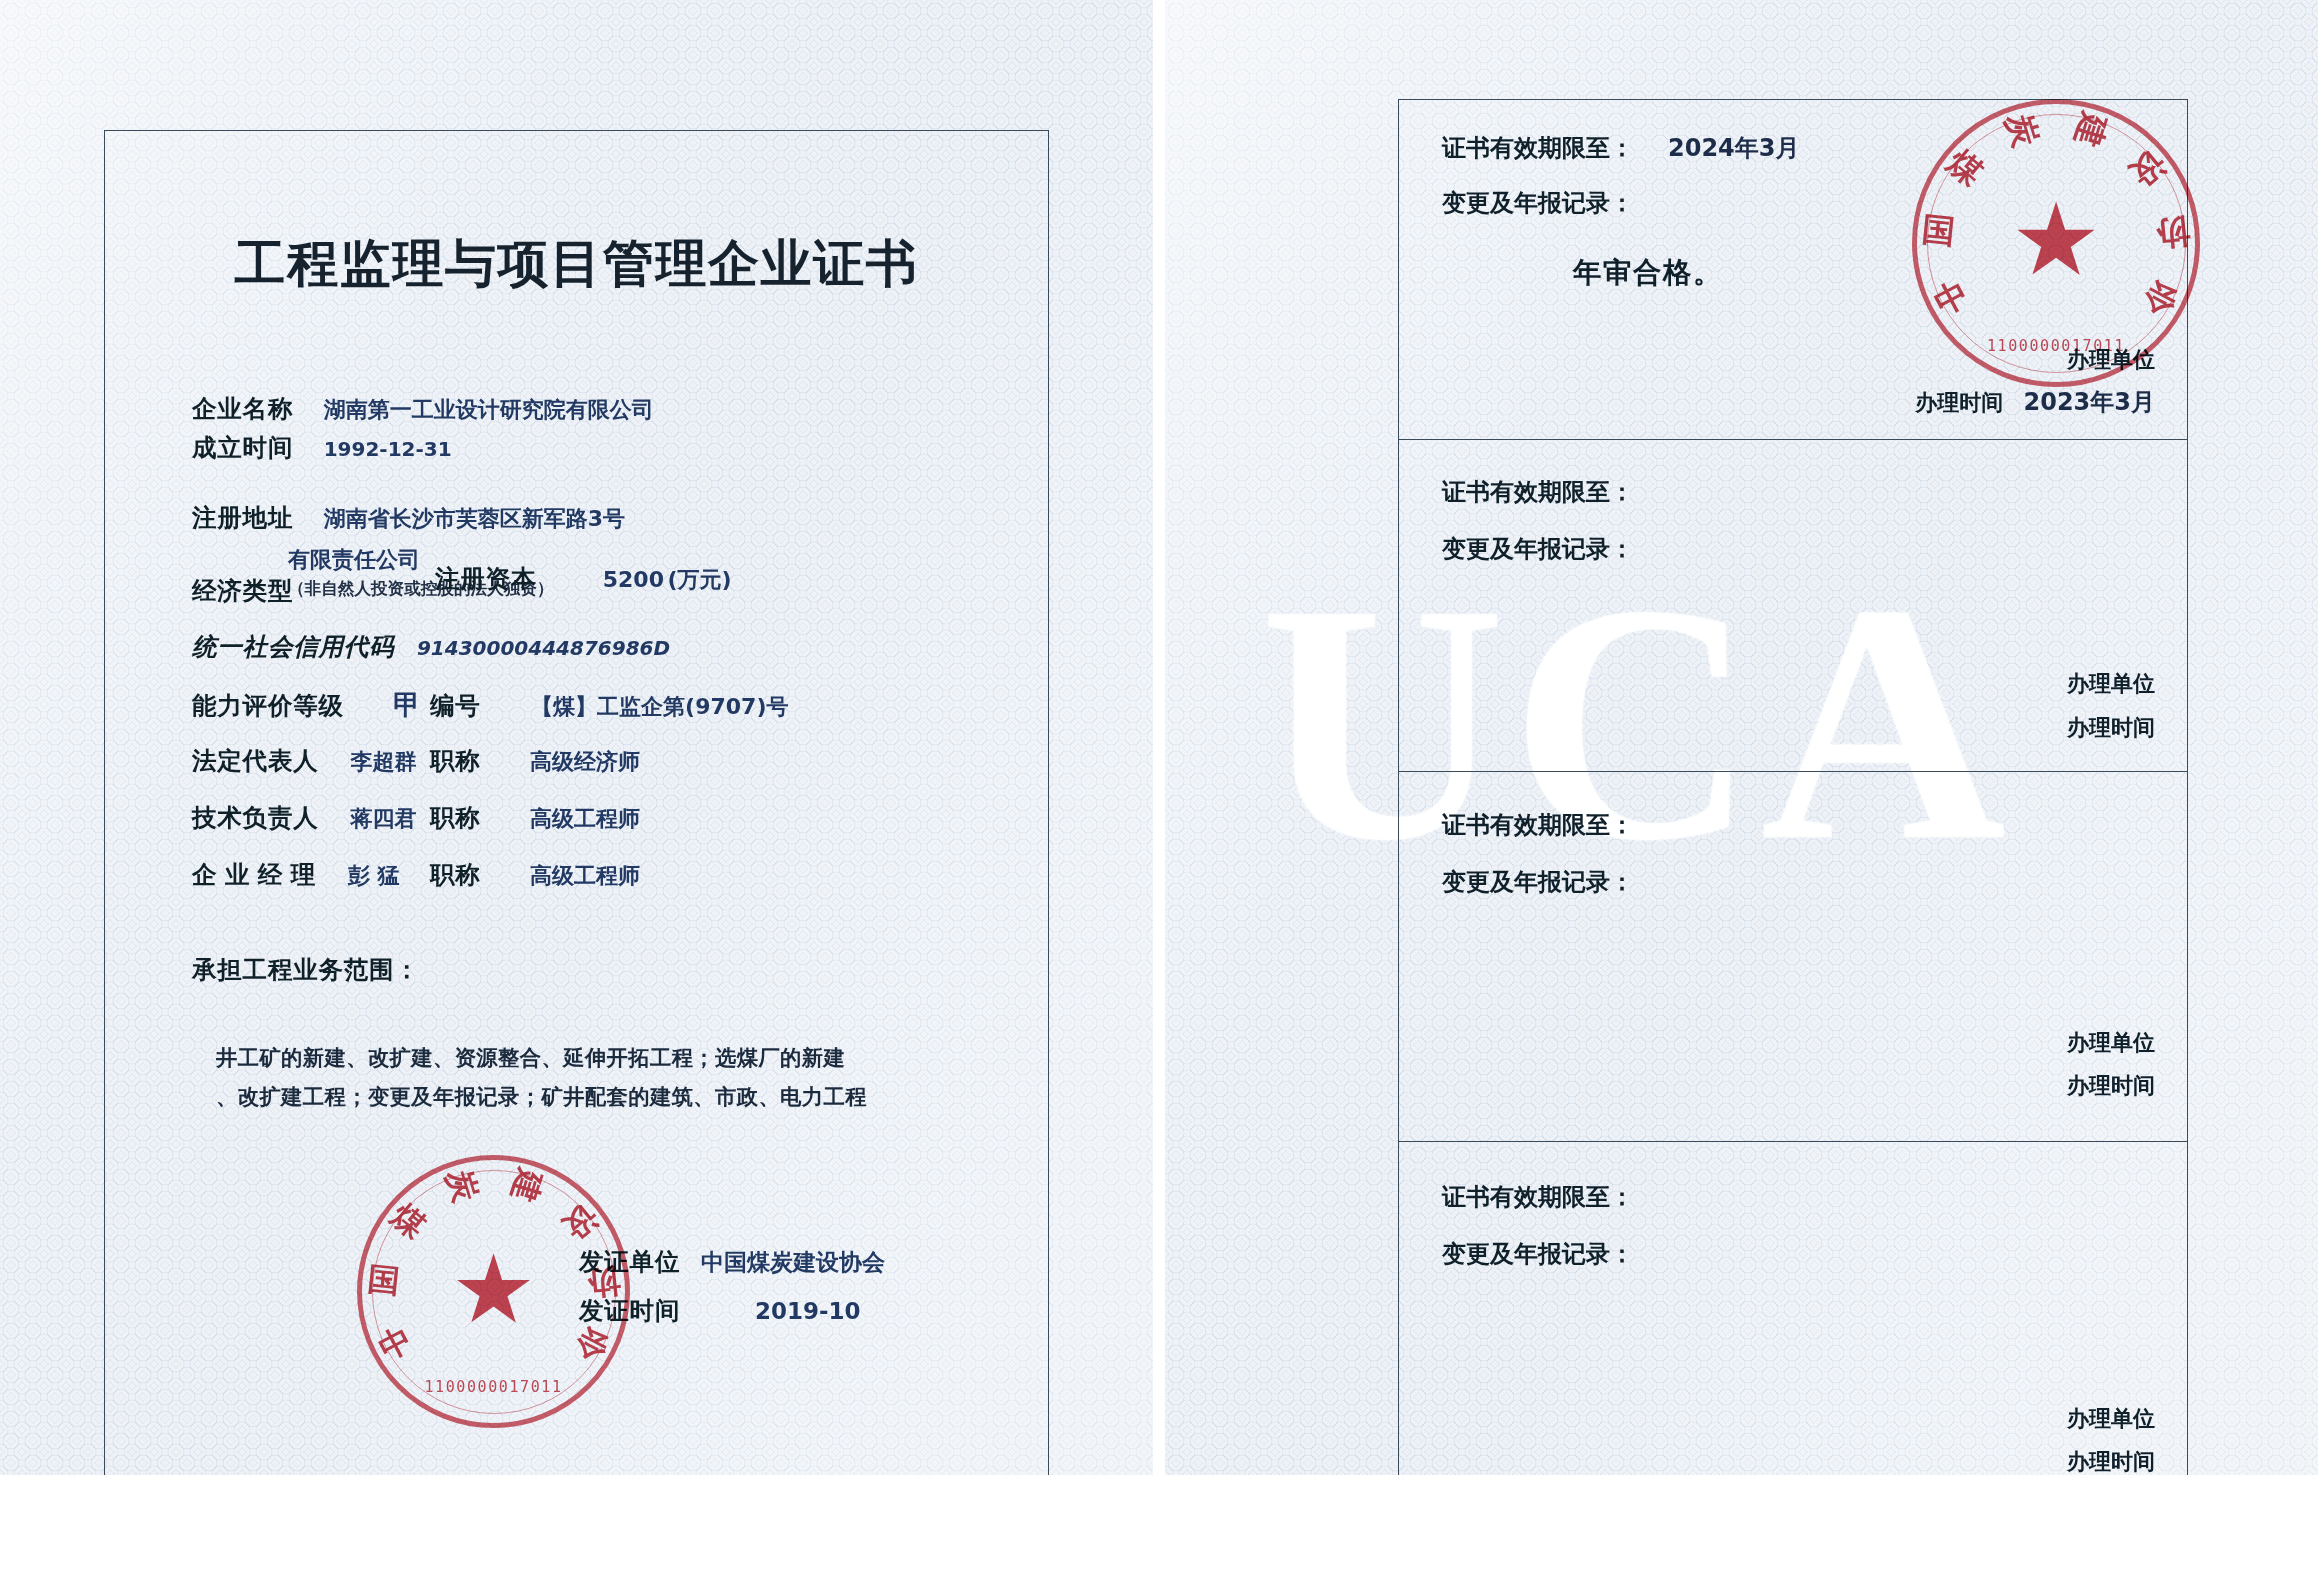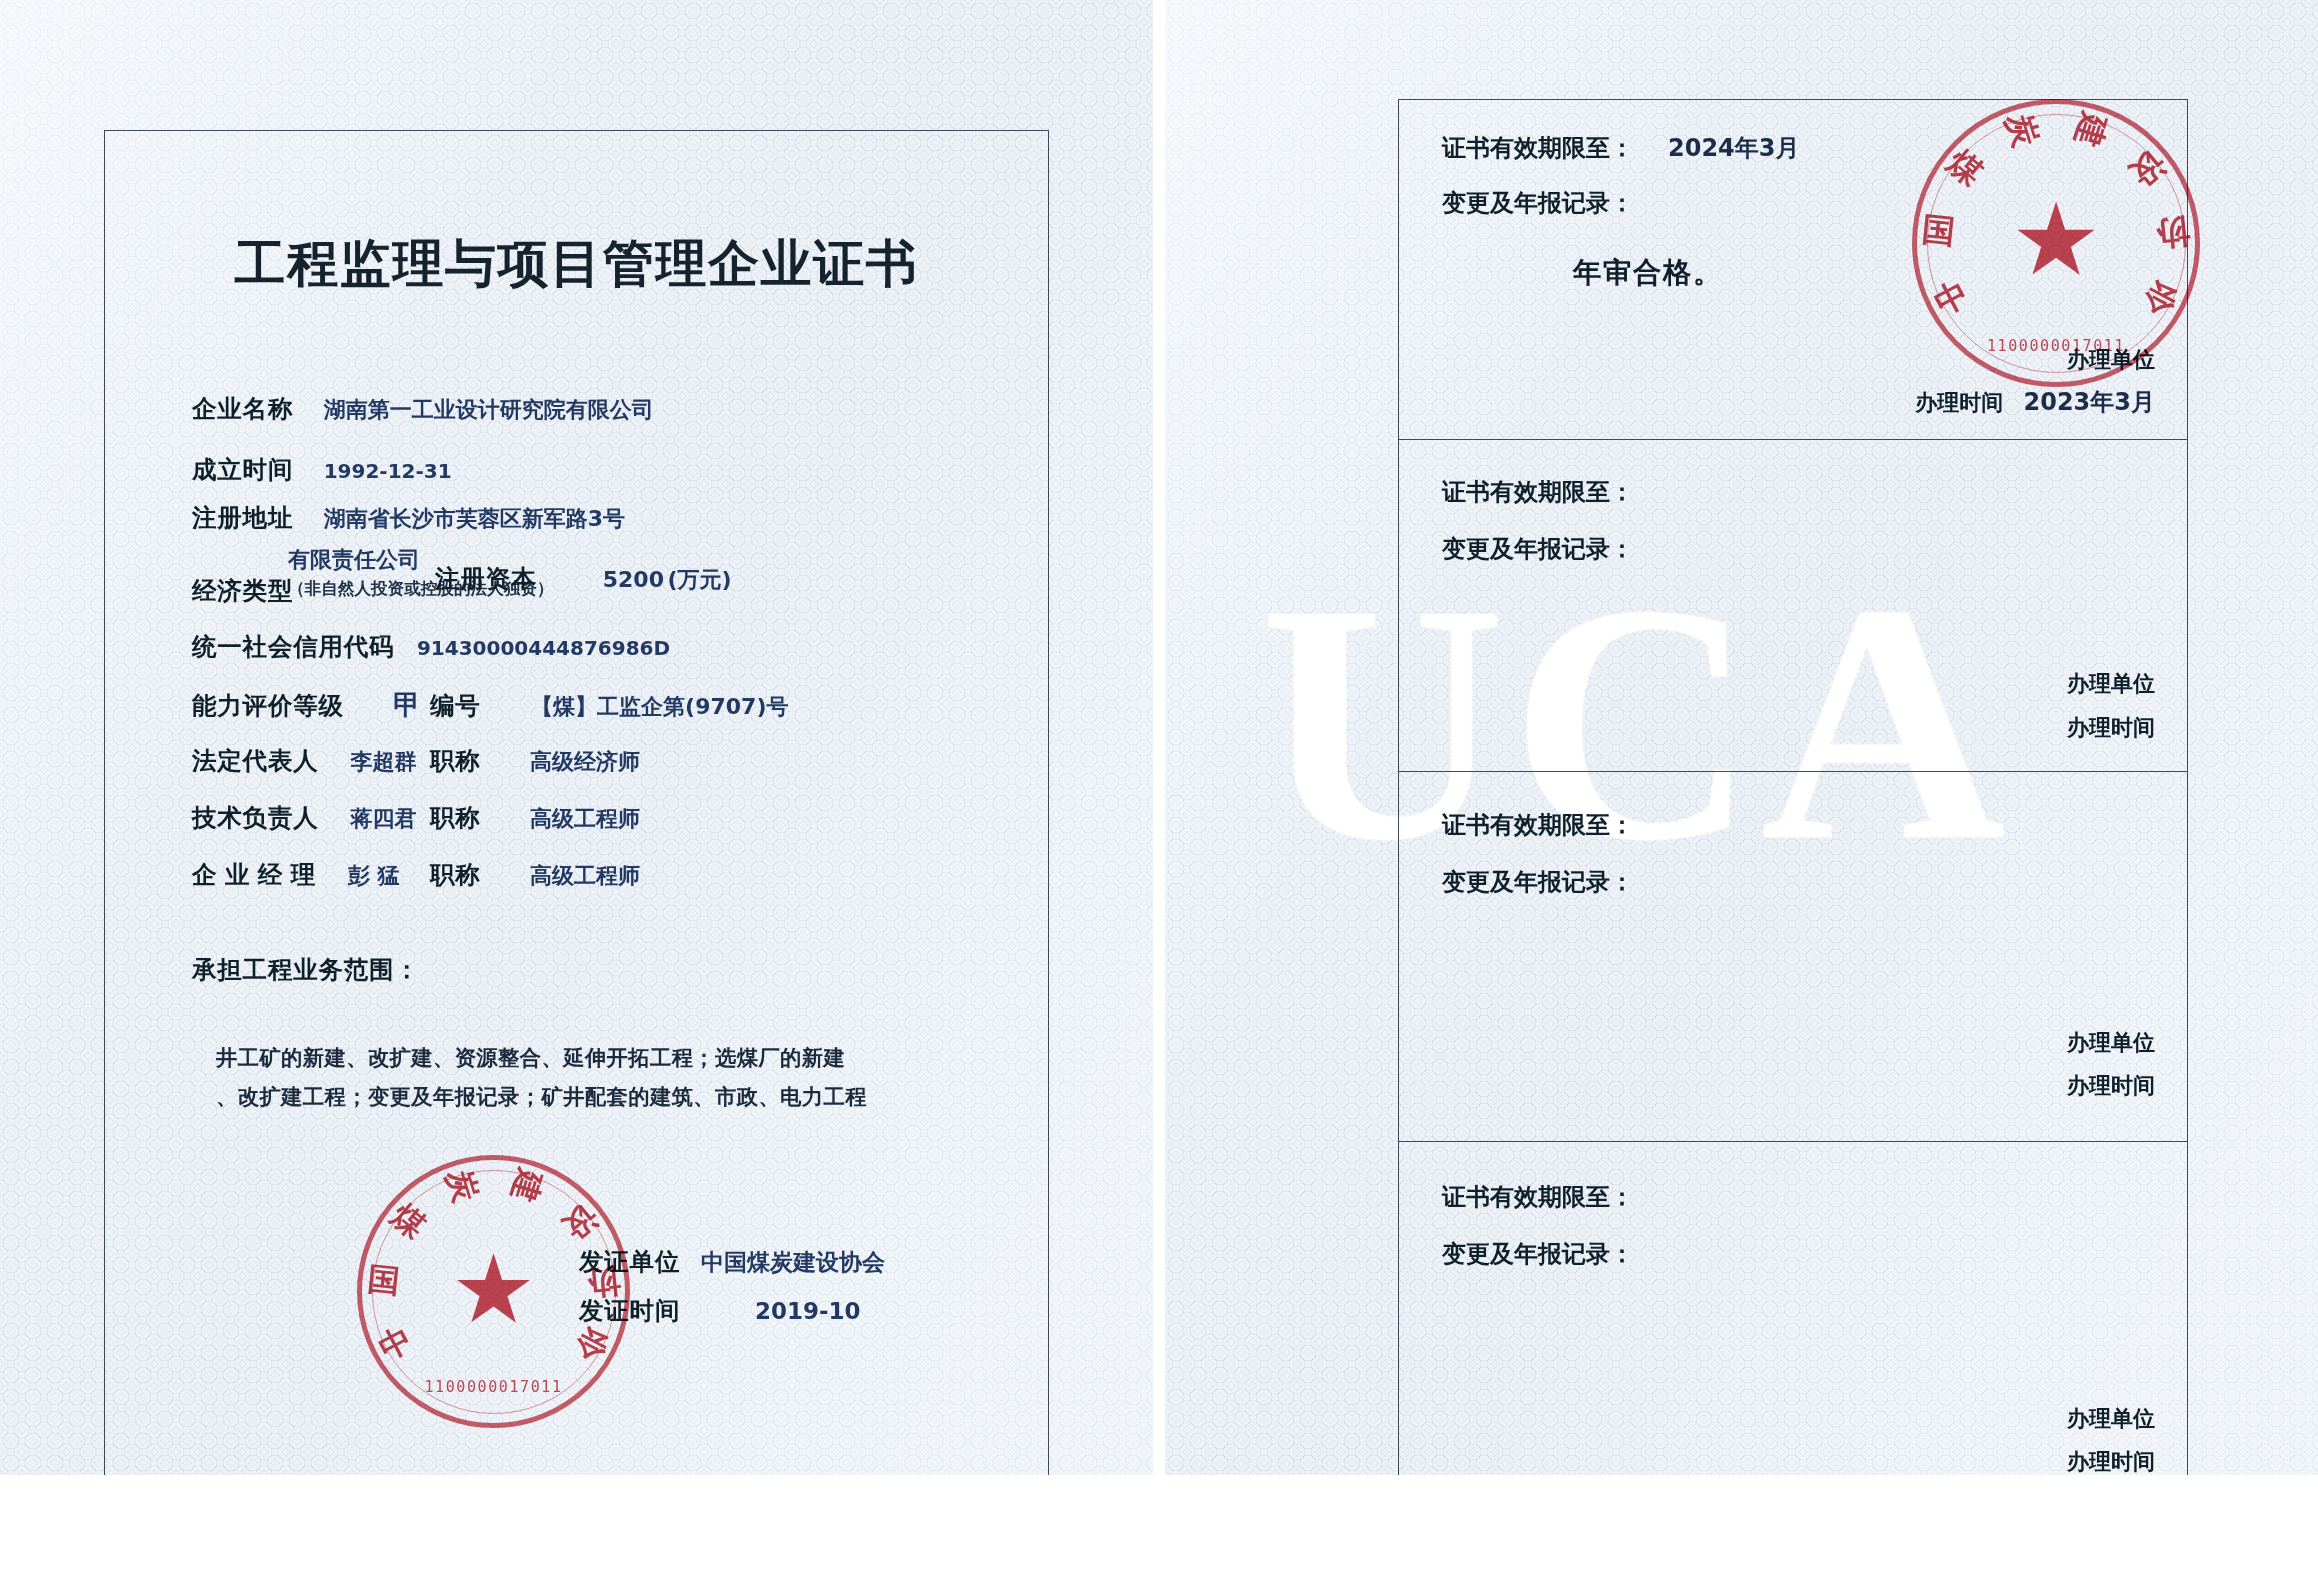--- a/index.html
+++ b/index.html
@@ -253,21 +253,21 @@
 
   <div class="frame" id="left-frame">
 
     <div class="cert-title">工程监理与项目管理企业证书</div>
 
     <div class="row" style="top:261px;">
       <span class="lbl">企业名称</span>
       <span class="val val-blue" style="margin-left:27px;">湖南第一工业设计研究院有限公司</span>
     </div>
 
-    <div class="row" style="top:322px;">
+    <div class="row" style="top:300px;">
       <span class="lbl">成立时间</span>
       <span class="val val-blue val-small" style="margin-left:27px;">1992-12-31</span>
     </div>
 
     <div class="row" style="top:370px;">
       <span class="lbl">注册地址</span>
       <span class="val val-blue" style="margin-left:27px;">湖南省长沙市芙蓉区新军路3号</span>
     </div>
 
     <div class="row" style="top:443px;">
@@ -276,21 +276,21 @@
     <div class="row" style="left:183px; top:414px;">
       <div class="val val-blue">有限责任公司</div>
       <div class="sub-note" style="margin-top:3.2px;">（非自然人投资或控股的法人独资）</div>
     </div>
     <div class="row" style="left:330px; top:431px;">
       <span class="lbl">注册资本</span>
       <span class="val val-blue" style="margin-left:63px;">5200</span>
       <span class="val val-blue">(万元)</span>
     </div>
 
-    <div class="row" style="top:499px;">
+    <div class="row" style="top:499px;font-style:italic;">
       <span class="lbl">统一社会信用代码</span>
       <span class="val val-blue val-small" style="margin-left:19px;">91430000444876986D</span>
     </div>
 
     <div class="row" style="top:556px;">
       <span class="lbl">能力评价等级</span>
       <span class="val val-blue" style="margin-left:46px; font-size:27px;">甲</span>
     </div>
     <div class="row" style="left:325px; top:558px;">
       <span class="lbl">编号</span>

